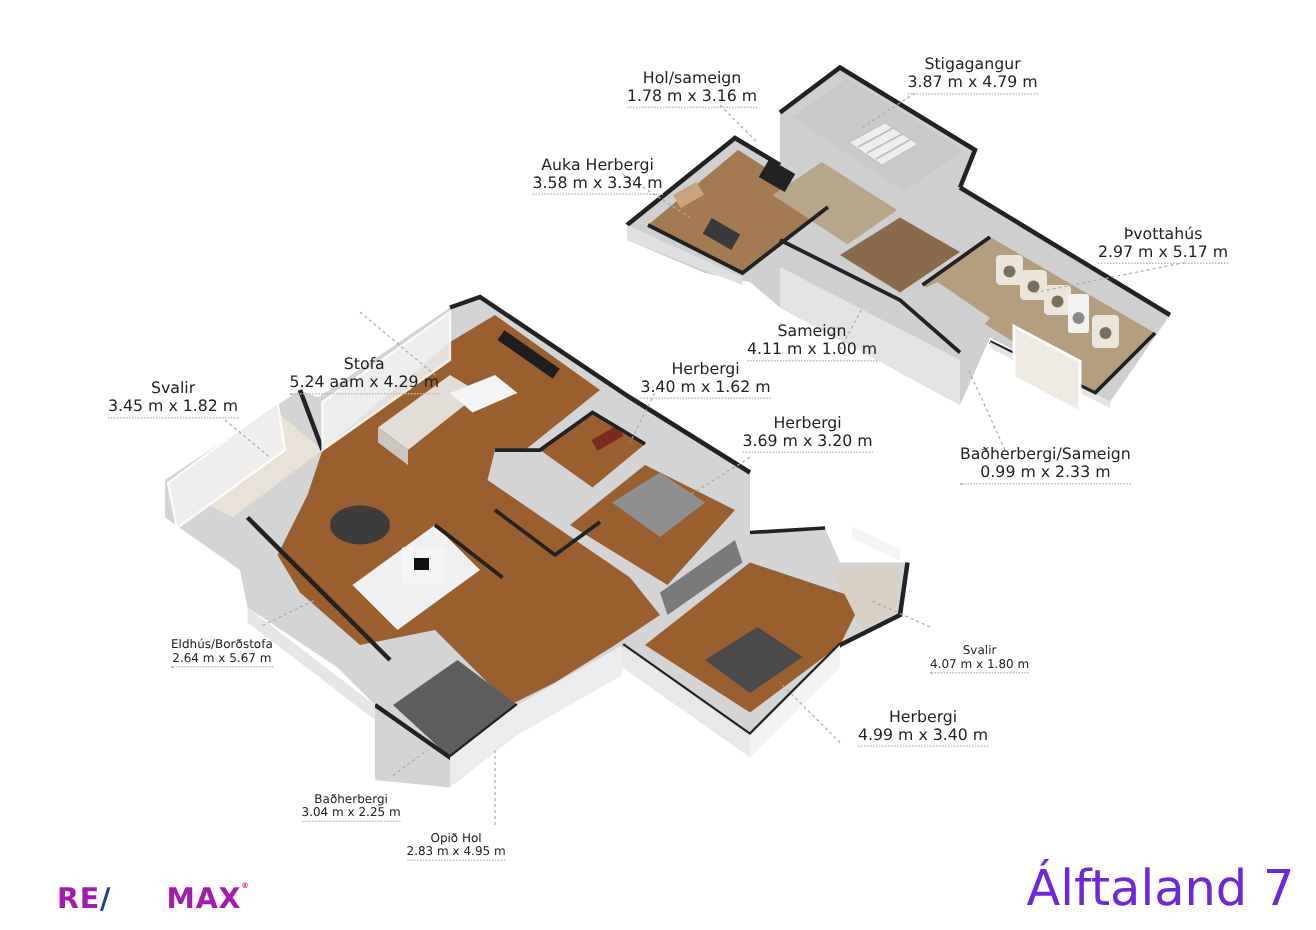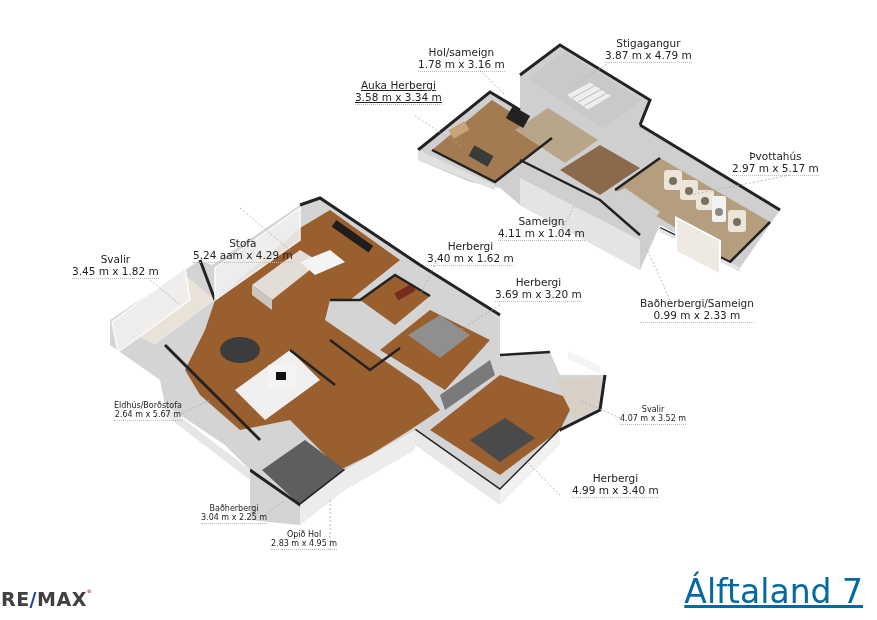--- a/index.html
+++ b/index.html
@@ -2,24 +2,24 @@
 <html><head>
 <meta charset="utf-8">
 <style>
   html, body { margin:0; padding:0; background:#ffffff; }
   body { width:877px; height:620px; position:relative; overflow:hidden; font-family:"DejaVu Sans", sans-serif; }
   #plan { position:absolute; left:0; top:0; width:877px; height:620px; }
   .label { position:absolute; text-align:center; color:#222; line-height:1.15; white-space:nowrap; }
   .label .name { display:block; }
   .label .dim { display:block; border-bottom:1px dotted #bbb; padding-bottom:1px; }
   .lg { font-size:10.5px; }
-  .sm { font-size:8px; }
-  .title { position:absolute; right:14px; top:572px; font-size:33px; color:#0369a1; font-family:"DejaVu Sans", sans-serif;text-decoration:underline; }
+  .sm { font-size:8px;margin-top:24px; }
+  .title { position:absolute; right:14px; top:572px; font-size:33px; color:#6d28d9; font-family:"DejaVu Sans", sans-serif; }
   .logo { position:absolute; left:1px; top:588px; font-family:"DejaVu Sans", sans-serif; font-weight:bold; font-size:19px; letter-spacing:0.5px; }
-  .logo .red { color:#404040; }
+  .logo .red { color:#a21caf;margin-left:37px; }
   .logo .blue { color:#1f3e8f; }
   .logo sup { font-size:5px; color:#d7262e; vertical-align:top; }
 </style>
 </head>
 <body>
 
 <svg id="plan" viewBox="0 0 877 620" xmlns="http://www.w3.org/2000/svg">
 
   <g>
 
@@ -152,31 +152,31 @@
 </svg>
 
 <div class="label lg" style="left:605px;top:37px;text-align:center;">
   <span class="name">Stigagangur</span>
   <span class="dim">3.87 m x 4.79 m</span>
 </div>
 <div class="label lg" style="left:418px;top:46px;">
   <span class="name">Hol/sameign</span>
   <span class="dim">1.78 m x 3.16 m</span>
 </div>
-<div class="label lg" style="left:355px;top:79px;text-decoration:underline;">
+<div class="label lg" style="left:355px;top:104px;">
   <span class="name">Auka Herbergi</span>
   <span class="dim">3.58 m x 3.34 m</span>
 </div>
 <div class="label lg" style="left:732px;top:150px;">
   <span class="name">Þvottahús</span>
   <span class="dim">2.97 m x 5.17 m</span>
 </div>
 <div class="label lg" style="left:498px;top:215px;">
   <span class="name">Sameign</span>
-  <span class="dim">4.11 m x 1.04 m</span>
+  <span class="dim">4.11 m x 1.00 m</span>
 </div>
 <div class="label lg" style="left:640px;top:297px;">
   <span class="name">Baðherbergi/Sameign</span>
   <span class="dim">0.99 m x 2.33 m</span>
 </div>
 <div class="label lg" style="left:193px;top:189px;margin-top:48px;">
   <span class="name">Stofa</span>
   <span class="dim">5.24 aam x 4.29 m</span>
 </div>
 <div class="label lg" style="left:72px;top:253px;">
@@ -190,21 +190,21 @@
 <div class="label lg" style="left:495px;top:276px;">
   <span class="name">Herbergi</span>
   <span class="dim">3.69 m x 3.20 m</span>
 </div>
 <div class="label sm" style="left:114px;top:401px;">
   <span class="name">Eldhús/Borðstofa</span>
   <span class="dim">2.64 m x 5.67 m</span>
 </div>
 <div class="label sm" style="left:620px;top:405px;">
   <span class="name">Svalir</span>
-  <span class="dim">4.07 m x 3.52 m</span>
+  <span class="dim">4.07 m x 1.80 m</span>
 </div>
 <div class="label lg" style="left:572px;top:472px;">
   <span class="name">Herbergi</span>
   <span class="dim">4.99 m x 3.40 m</span>
 </div>
 <div class="label sm" style="left:201px;top:504px;">
   <span class="name">Baðherbergi</span>
   <span class="dim">3.04 m x 2.25 m</span>
 </div>
 <div class="label sm" style="left:271px;top:530px;text-align:center;">

